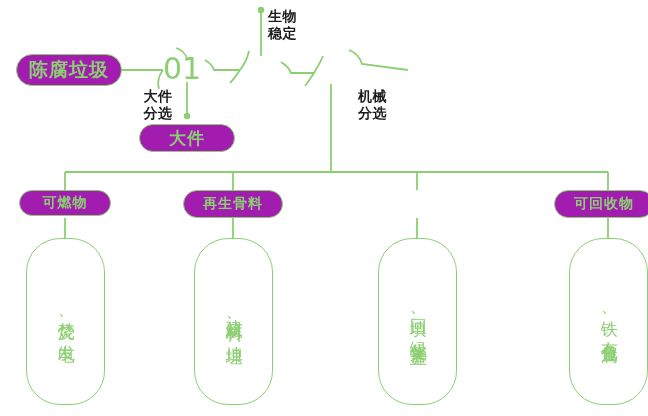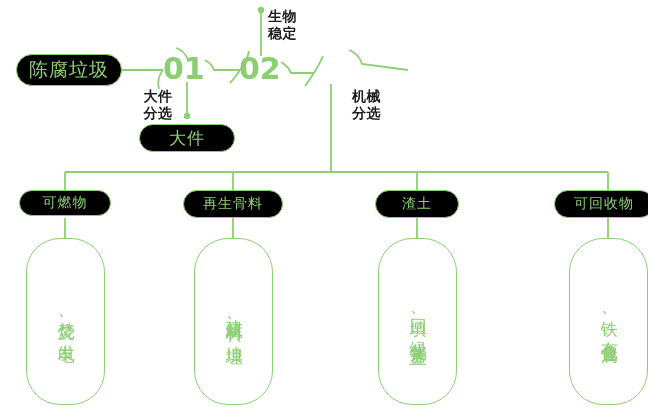--- a/index.html
+++ b/index.html
@@ -5,36 +5,36 @@
   html,body{margin:0;padding:0;background:#ffffff;}
   body{font-family:"Liberation Sans","DejaVu Sans",sans-serif;}
   #stage{position:relative;width:648px;height:416px;background:#ffffff;overflow:hidden;}
   #wires{position:absolute;left:0;top:0;width:648px;height:416px;}
 
   .pill{
     position:absolute;
     box-sizing:border-box;
     border:1.6px solid #8ccf72;
     border-radius:999px;
-    background:#000000;
+    background:#a21caf;
     color:#8ccf72;
     display:flex;align-items:center;justify-content:center;
     white-space:nowrap;
     letter-spacing:1px;
-    font-weight:400;
+    font-weight:700;
   }
   .pill-root{font-size:19px;}
   .pill-sub{font-size:17px;}
   .pill-cat{font-size:14px;}
 
   .stepnum{
     position:absolute;
     color:#8ccf72;
     font-size:30px;
-    font-weight:700;
+    font-weight:400;
     letter-spacing:0px;
     line-height:1;
     font-family:"DejaVu Sans",sans-serif;
   }
 
   .blklabel{
     position:absolute;
     color:#1c1c1c;
     font-size:14px;
     line-height:1.22;
@@ -107,34 +107,32 @@
       <path d="M65,218 L65,238"></path>
       <path d="M233,218 L233,238"></path>
       <path d="M417,218 L417,238"></path>
       <path d="M608,218 L608,238"></path>
     </g>
   </svg>
 
   <div class="pill pill-root" style="left:16px;top:54px;width:106px;height:32px;">陈腐垃圾</div>
 
   <div class="stepnum" style="left:163px;top:54px;">01</div>
-  <div class="stepnum" style="left:239px;top:54px;">02</div>
 
   <div class="blklabel" style="left:134px;top:88px;width:48px;text-align:center;">大件
 分选</div>
   <div class="blklabel" style="left:268px;top:8px;width:48px;">生物
 稳定</div>
-  <div class="blklabel" style="left:333px;top:88px;width:48px;text-align:right;">机械
+  <div class="blklabel" style="left:358px;top:88px;width:48px;">机械
 分选</div>
 
   <div class="pill pill-sub" style="left:139px;top:124px;width:96px;height:28px;">大件</div>
 
   <div class="pill pill-cat" style="left:19px;top:190px;width:92px;height:26px;">可燃物</div>
   <div class="pill pill-cat" style="left:183px;top:190px;width:100px;height:28px;">再生骨料</div>
-  <div class="pill pill-cat" style="left:375px;top:190px;width:84px;height:28px;">渣土</div>
   <div class="pill pill-cat" style="left:554px;top:190px;width:100px;height:28px;">可回收物</div>
 
   <div class="vbox" style="left:26px;top:238px;width:79px;height:167px;">
     <span class="vtext">焚烧、发电</span>
   </div>
 
   <div class="vbox" style="left:194px;top:238px;width:79px;height:167px;">
     <span class="vtext">建筑材料、填埋</span>
   </div>
 

